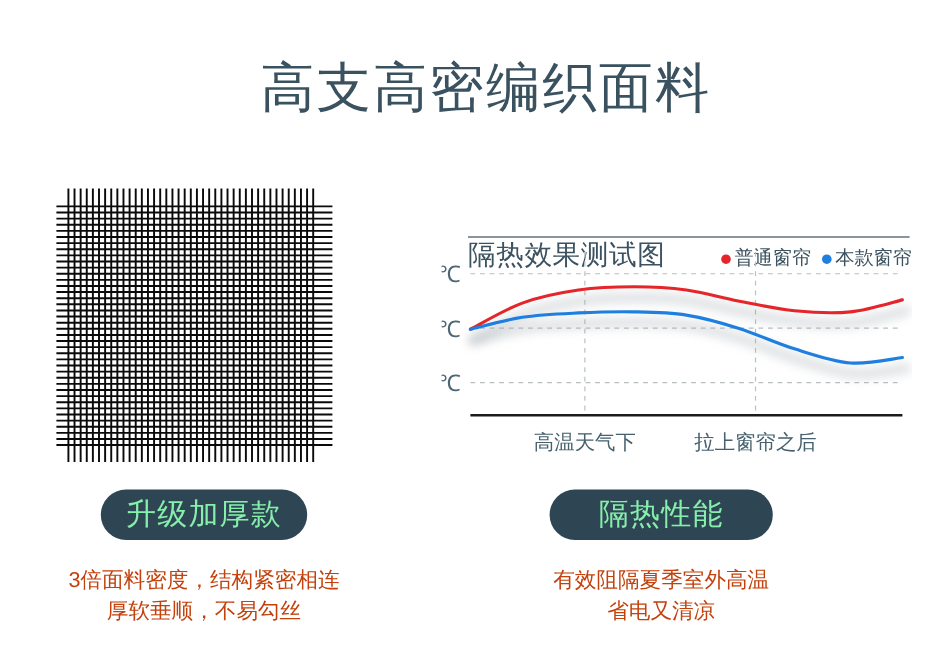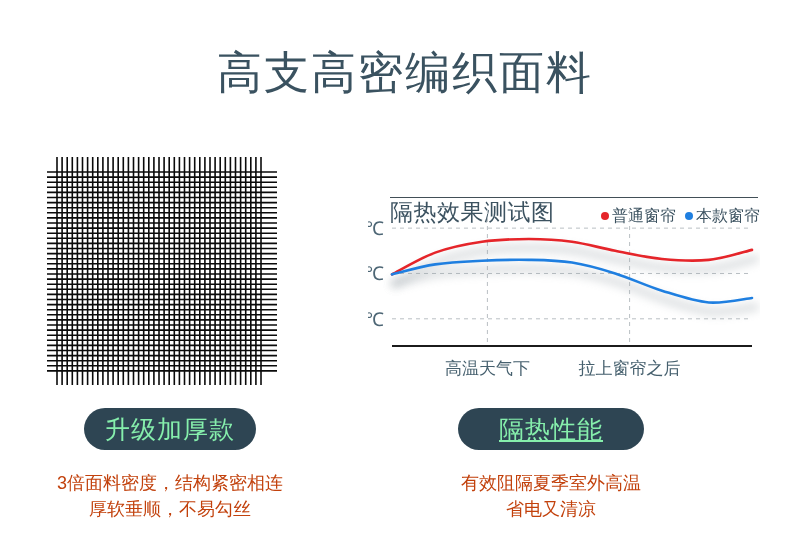--- a/index.html
+++ b/index.html
@@ -136,21 +136,21 @@
     border-radius: 21px;
     background: #2e4553;
     color: #86efac;
     font-size: 25px;
     line-height: 42px;
     text-align: center;
     letter-spacing: 1px;
     white-space: nowrap;
   }
   .pill.left  { left: 84px;  top: 408px; width: 172px; }
-  .pill.right { left: 458px; top: 408px; width: 186px; text-decoration: underline; }
+  .pill.right { left: 458px; top: 408px; width: 186px; }
 
   
   .caption {
     position: absolute;
     text-align: center;
     font-size: 18px;
     line-height: 26px;
     color: #c2410c;
     white-space: nowrap;
   }

